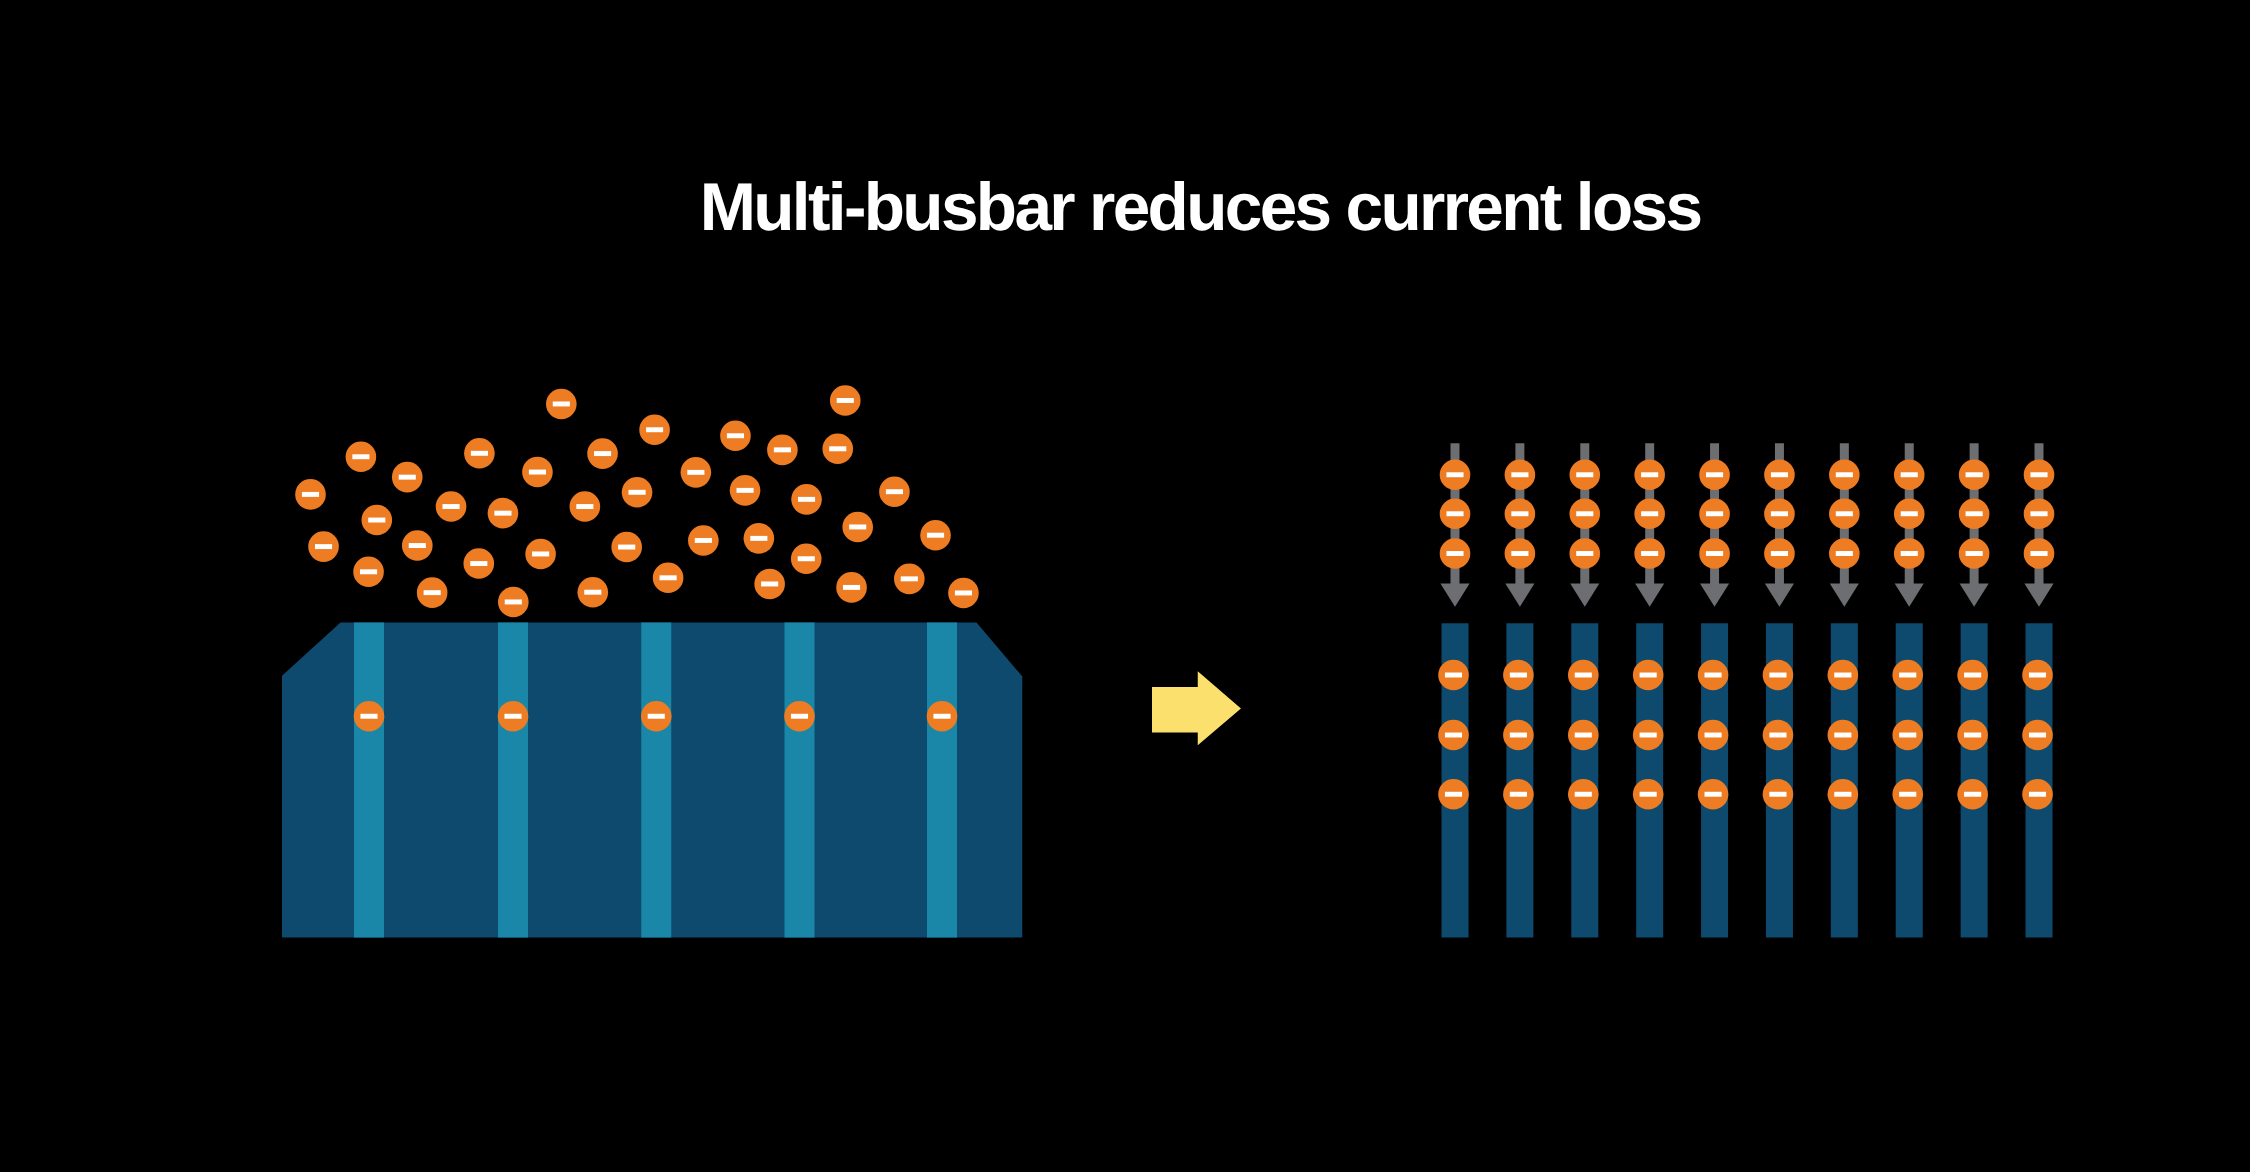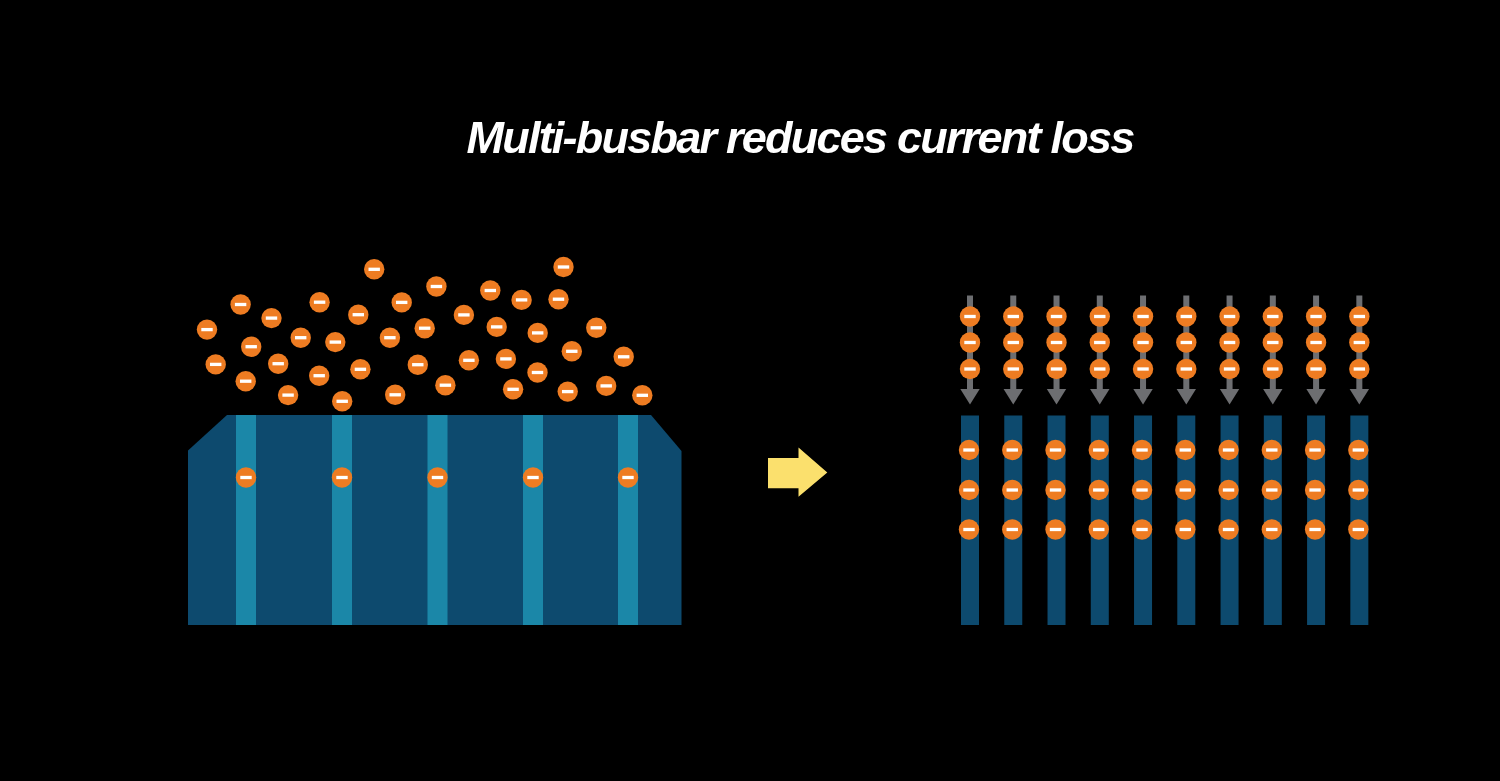--- a/index.html
+++ b/index.html
@@ -2,21 +2,21 @@
 <html><head>
 <meta charset="utf-8">
 <style>
   html, body { margin: 0; padding: 0; }
   body {
     width: 1500px; height: 781px;
     background: #000000;
     overflow: hidden;
     font-family: "Liberation Sans", sans-serif;
   }
-  #stage { position: relative; width: 1500px; height: 781px; font-style: italic; }
+  #stage { position: relative; width: 1500px; height: 781px; }
   #diagram-svg { position: absolute; left: 0; top: 0; }
   .title-text {
     font-family: "Liberation Sans", sans-serif;
     font-weight: 700;
     font-size: 45px;
     letter-spacing: -1.76px;
   }
 </style>
 </head>
 <body>

